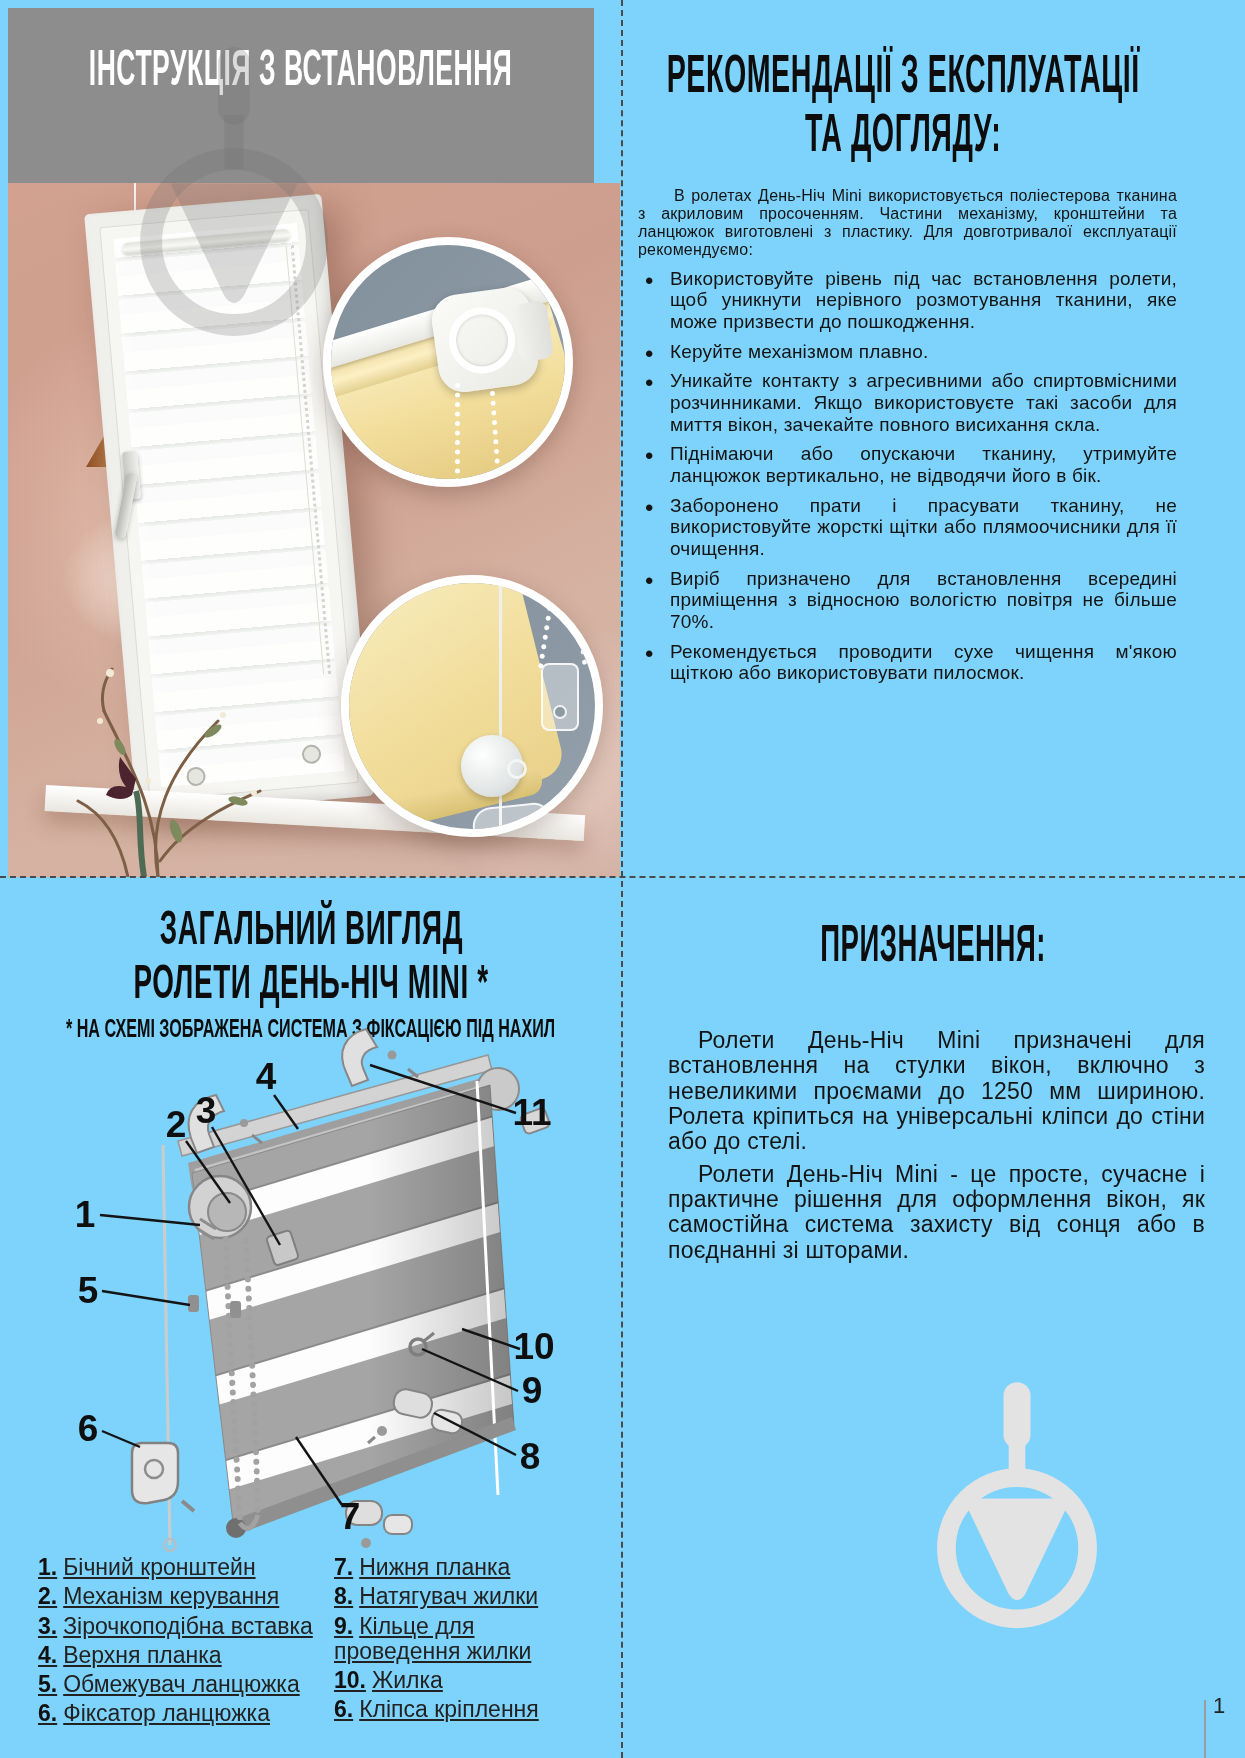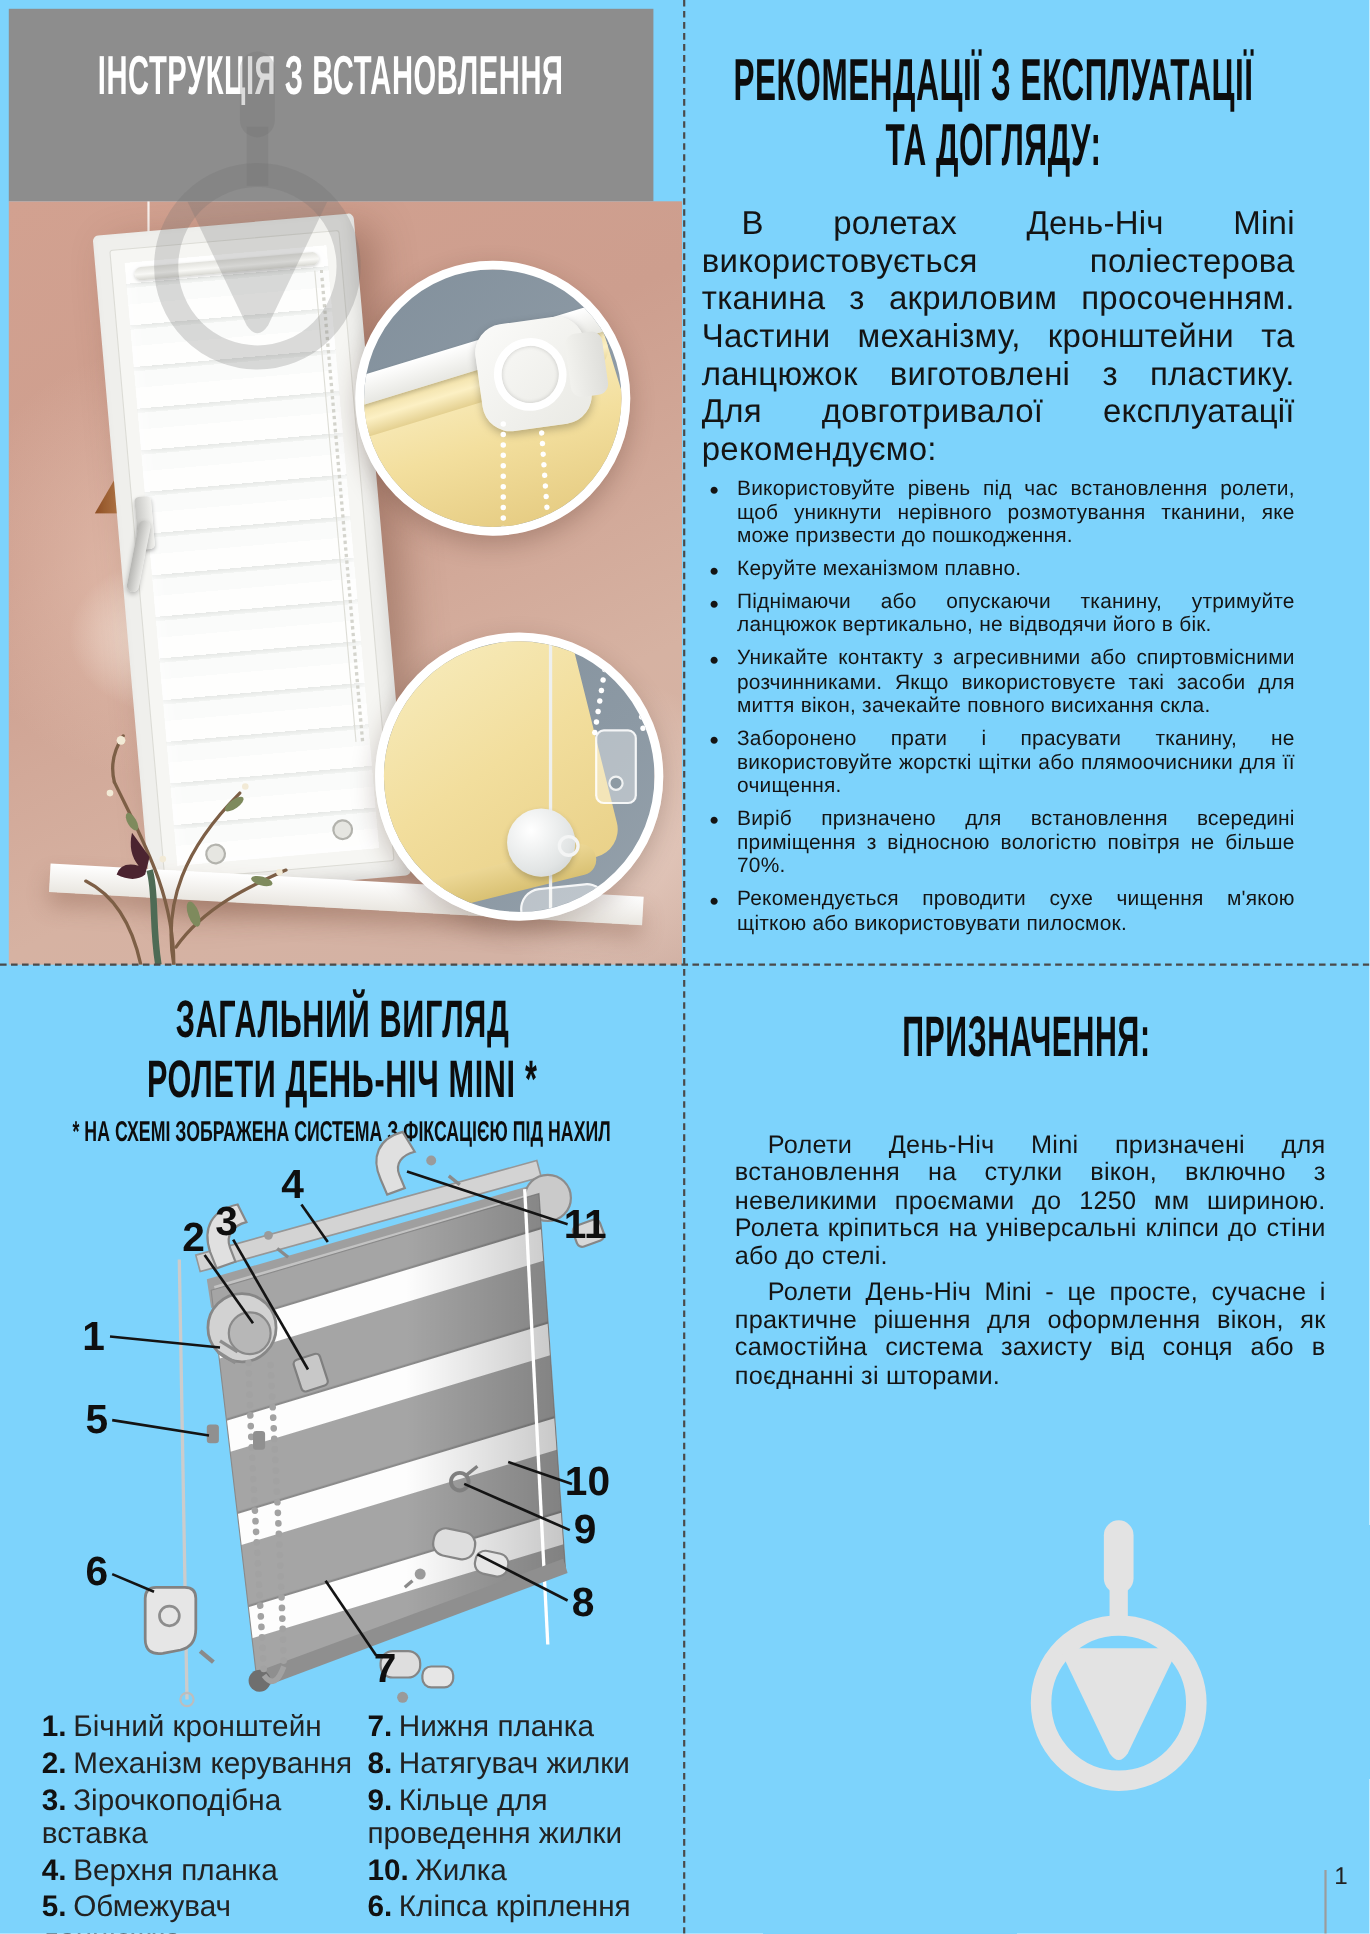--- a/index.html
+++ b/index.html
@@ -107,36 +107,36 @@
   
   .wm { position:absolute; }
   .wm-photo { left:112px; top:42px;  width:244px; height:322px; color:rgba(112,112,112,.25); }
   .wm-br    { left:913px; top:1378px; width:208px; height:274px; color:#e3e3e3; }
 
   
   .reco { position:absolute; left:592px; top:0; width:623px; height:876px; }
   .reco-head { margin-top:44px; color:#0d0d0d; }
   .reco-head .hline { font-size:54px; line-height:1.1; }
   .reco-body { margin:24px 38px 0 46px; }
-  .intro { font-size:30px; line-height:1.14; text-align:justify; text-indent:36px;
+  .intro { font-size:16px; line-height:1.14; text-align:justify; text-indent:36px;
            letter-spacing:.2px; color:#141414; margin:0; }
   ul.bullets { list-style:none; margin:8px 0 0 0; padding:0; }
   ul.bullets li { position:relative; padding-left:32px; margin-top:8px; font-size:19px; line-height:1.14;
            text-align:justify; letter-spacing:.2px; color:#141414; }
   ul.bullets li::before { content:"\2022"; position:absolute; left:7px; top:-1px; font-size:24px; color:#141414; }
 
   
   .overview { position:absolute; left:0; top:877px; width:622px; height:881px; }
   .ov-head { margin-top:24px; color:#0d0d0d; }
   .ov-head .hline-big { font-size:48px; line-height:1.12; display:flex; justify-content:center; }
   .ov-sub { margin-top:4px; font-size:26px; }
   .diagram { position:absolute; left:30px; top:146px; width:560px; height:548px; }
   .parts { position:absolute; left:38px; top:678px; width:560px; display:flex; }
   .pcol1 { width:296px; } .pcol2 { width:260px; }
-  .part { font-size:27px; line-height:1.1; margin-bottom:4px; color:#222; }
+  .part { font-size:23px; line-height:1.1; margin-bottom:4px; color:#222;text-decoration:underline; }
   .pnum { font-weight:bold; margin-right:6px; color:#111; }
 
   
   .purpose { position:absolute; left:622px; top:877px; width:623px; height:881px; }
   .pu-head { margin-top:38px; color:#0d0d0d; }
   .pu-head .hline { font-size:52px; line-height:1.1; }
   .pu-body { margin:56px 40px 0 46px; }
   .pu-body p { font-size:23px; line-height:1.1; text-align:justify; text-indent:30px;
                letter-spacing:.2px; color:#141414; margin:0 0 7px 0; }
 
@@ -244,22 +244,22 @@
         </div>
       <div class="hline">
           <span class="cond">ТА ДОГЛЯДУ:</span>
         </div>
     </div>
     <div class="reco-body">
       <p class="intro">В ролетах День-Ніч Mini використовується поліестерова тканина з акриловим просоченням. Частини механізму, кронштейни та ланцюжок виготовлені з пластику. Для довготривалої експлуатації рекомендуємо:</p>
       <ul class="bullets">
         <li><span>Використовуйте рівень під час встановлення ролети, щоб уникнути нерівного розмотування тканини, яке може призвести до пошкодження.</span></li>
         <li><span>Керуйте механізмом плавно.</span></li>
+        <li><span>Уникайте контакту з агресивними або спиртовмісними розчинниками. Якщо використовуєте такі засоби для миття вікон, зачекайте повного висихання скла.</span></li>
         <li><span>Піднімаючи або опускаючи тканину, утримуйте ланцюжок вертикально, не відводячи його в бік.</span></li>
-        <li><span>Уникайте контакту з агресивними або спиртовмісними розчинниками. Якщо використовуєте такі засоби для миття вікон, зачекайте повного висихання скла.</span></li>
         <li><span>Заборонено прати і прасувати тканину, не використовуйте жорсткі щітки або плямоочисники для її очищення.</span></li>
         <li><span>Виріб призначено для встановлення всередині приміщення з відносною вологістю повітря не більше 70%.</span></li>
         <li><span>Рекомендується проводити сухе чищення м'якою щіткою або використовувати пилосмок.</span></li>
       </ul>
     </div>
   </div>
 
   <div class="overview">
     <div class="ov-head">
       <div class="hline-big">

